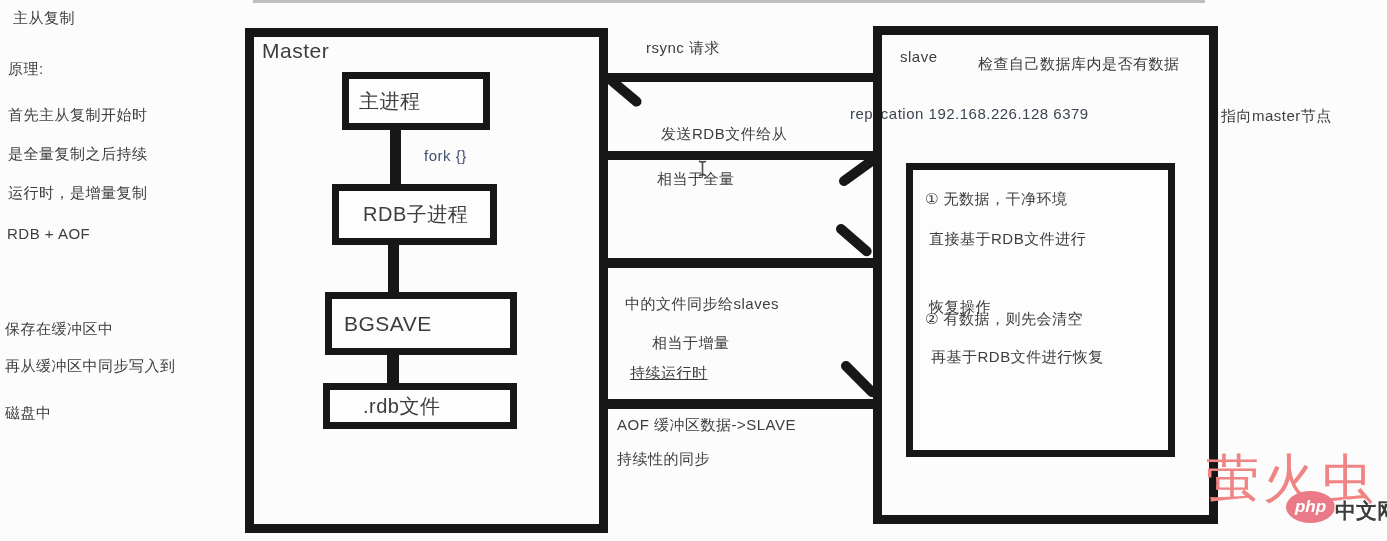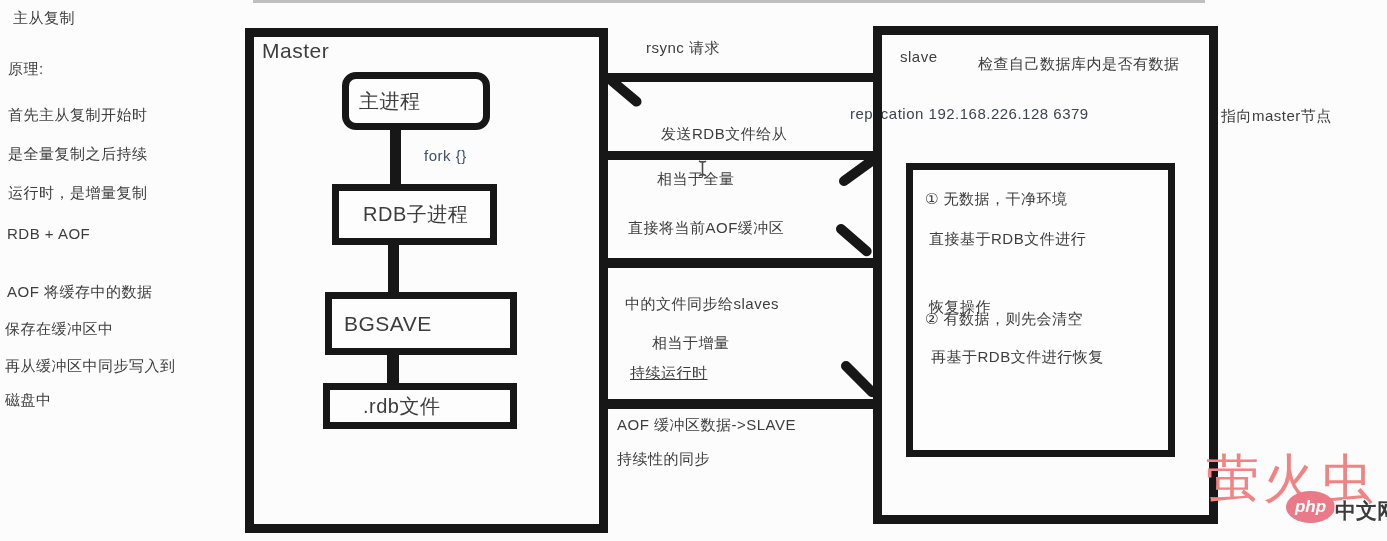--- a/index.html
+++ b/index.html
@@ -39,29 +39,28 @@
 <div class="stage">
 
   <div class="topline" style="left:253px;top:0;width:952px;height:3px;"></div>
 
   <div class="txt" style="left:13px;top:9px;">主从复制</div>
   <div class="txt" style="left:8px;top:60px;">原理:</div>
   <div class="txt" style="left:8px;top:106px;">首先主从复制开始时</div>
   <div class="txt" style="left:8px;top:145px;">是全量复制之后持续</div>
   <div class="txt" style="left:8px;top:184px;">运行时，是增量复制</div>
   <div class="txt" style="left:7px;top:225px;">RDB + AOF</div>
-  <div class="txt" style="left:7px;top:283px;">AOF 将缓存中的数据</div>
   <div class="txt" style="left:5px;top:320px;">保存在缓冲区中</div>
   <div class="txt" style="left:5px;top:357px;">再从缓冲区中同步写入到</div>
-  <div class="txt" style="left:5px;top:391px;text-align:center;">磁盘中</div>
+  <div class="txt" style="left:5px;top:404px;text-align:center;">磁盘中</div>
 
   <div class="box" style="left:245px;top:28px;width:363px;height:505px;"></div>
   <div class="txt" style="left:262px;top:38px;font-size:21px;">Master</div>
 
-  <div class="node" style="left:342px;top:72px;width:148px;height:58px;padding-left:10px;border-radius:14px;">
+  <div class="node" style="left:342px;top:72px;width:148px;height:58px;padding-left:10px;">
     <span>主进程</span>
   </div>
 
   <div class="conn" style="left:390px;top:124px;width:11px;height:64px;"></div>
   <div class="txt" style="left:424px;top:147px;color:var(--fork);">fork {}</div>
 
   <div class="node" style="left:332px;top:184px;width:165px;height:61px;padding-left:24px;">
     <span>RDB子进程</span>
   </div>
 
@@ -84,21 +83,20 @@
   <div class="txt" style="left:661px;top:125px;">发送RDB文件给从</div>
   <div class="hline" style="left:605px;top:151px;width:272px;height:9px;"></div>
   <div class="arrstroke" style="left:839px;top:176px;width:43px;transform:rotate(-36deg);"></div>
 
   <div class="txt" style="left:657px;top:170px;">相当于全量</div>
 
   <svg class="abs" style="left:696px;top:159px;" width="13" height="19">
     <path d="M3 2 Q6 4 6.5 2 M6.5 2 L6.5 16 M3 17 Q6 14.5 6.5 16.5 Q7.5 14.5 10 17 M6.5 2 Q7.5 4 10 2" stroke="#4a4a4a" stroke-width="1.6" fill="none"></path>
   </svg>
 
-  <div class="txt" style="left:628px;top:219px;">直接将当前AOF缓冲区</div>
   <div class="hline" style="left:605px;top:258px;width:277px;height:10px;"></div>
   <div class="arrstroke" style="left:836px;top:224px;width:44px;transform:rotate(41deg);"></div>
 
   <div class="txt" style="left:625px;top:295px;">中的文件同步给slaves</div>
   <div class="txt" style="left:652px;top:334px;">相当于增量</div>
   <div class="txt" style="left:630px;top:364px;text-decoration:underline;">持续运行时</div>
   <div class="hline" style="left:605px;top:399px;width:277px;height:10px;"></div>
   <div class="arrstroke" style="left:841px;top:361px;width:47px;transform:rotate(45deg);"></div>
 
   <div class="txt" style="left:617px;top:416px;">AOF 缓冲区数据-&gt;SLAVE</div>

